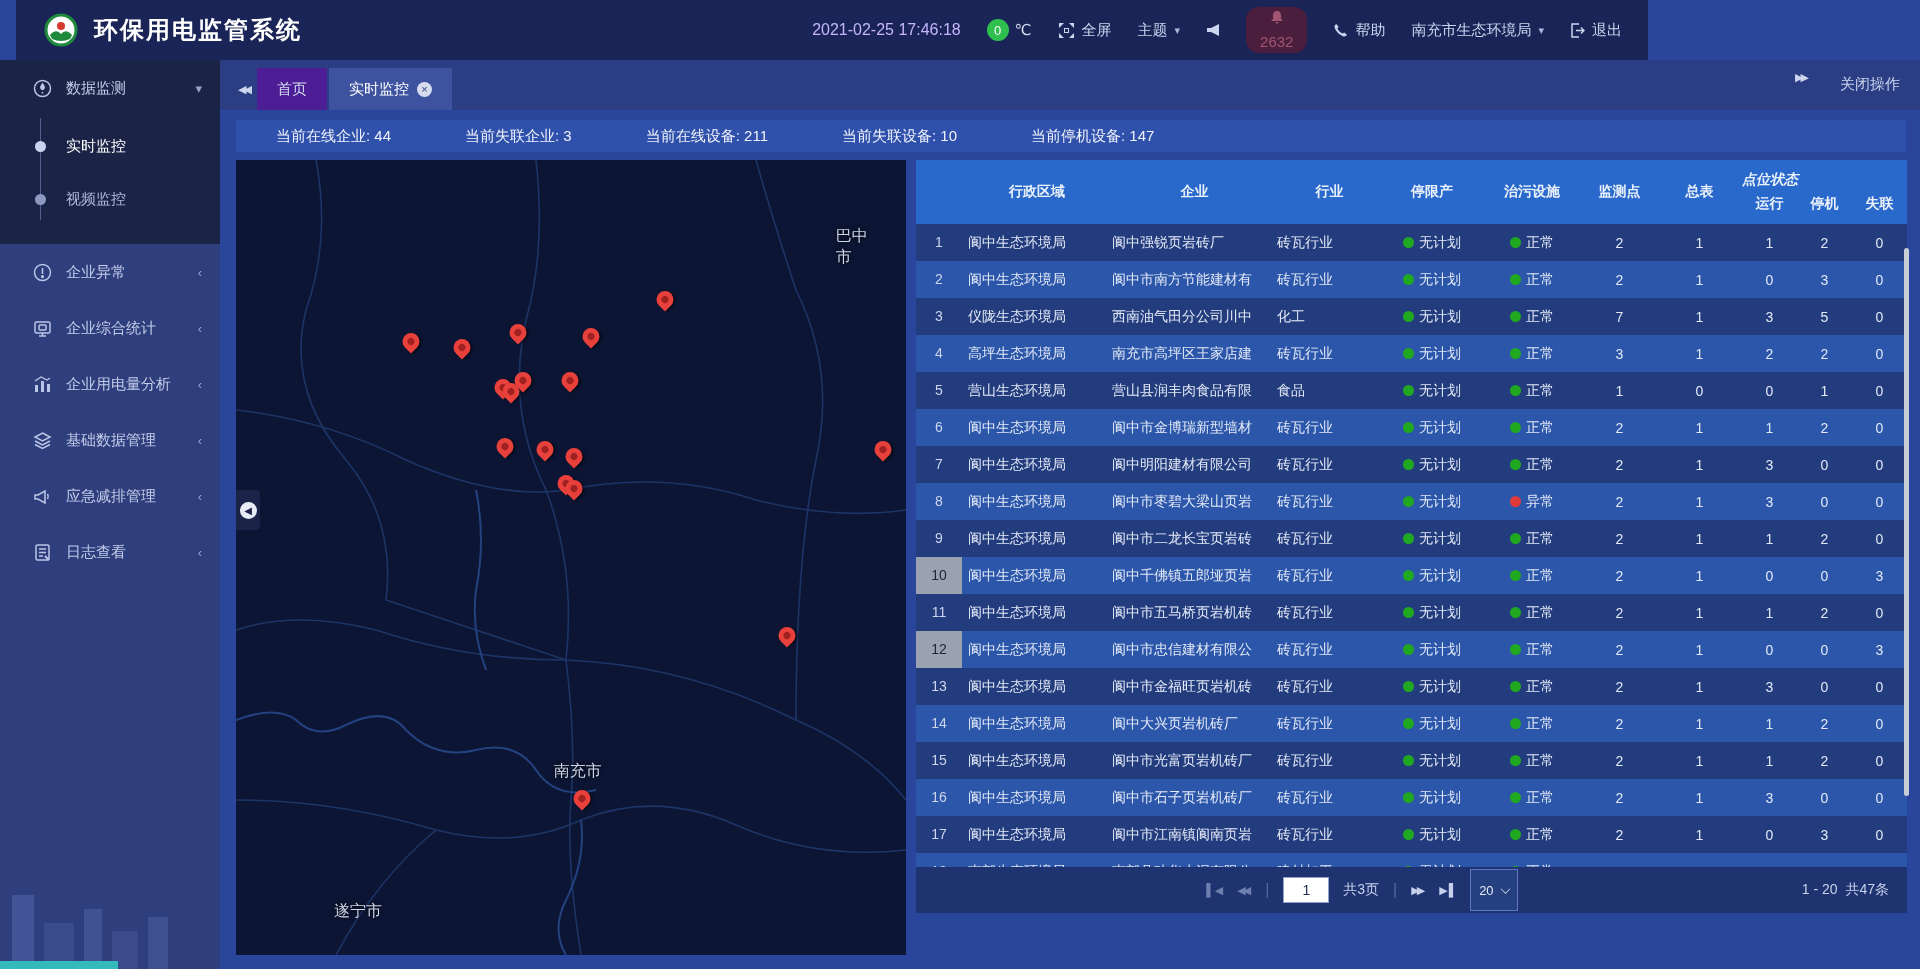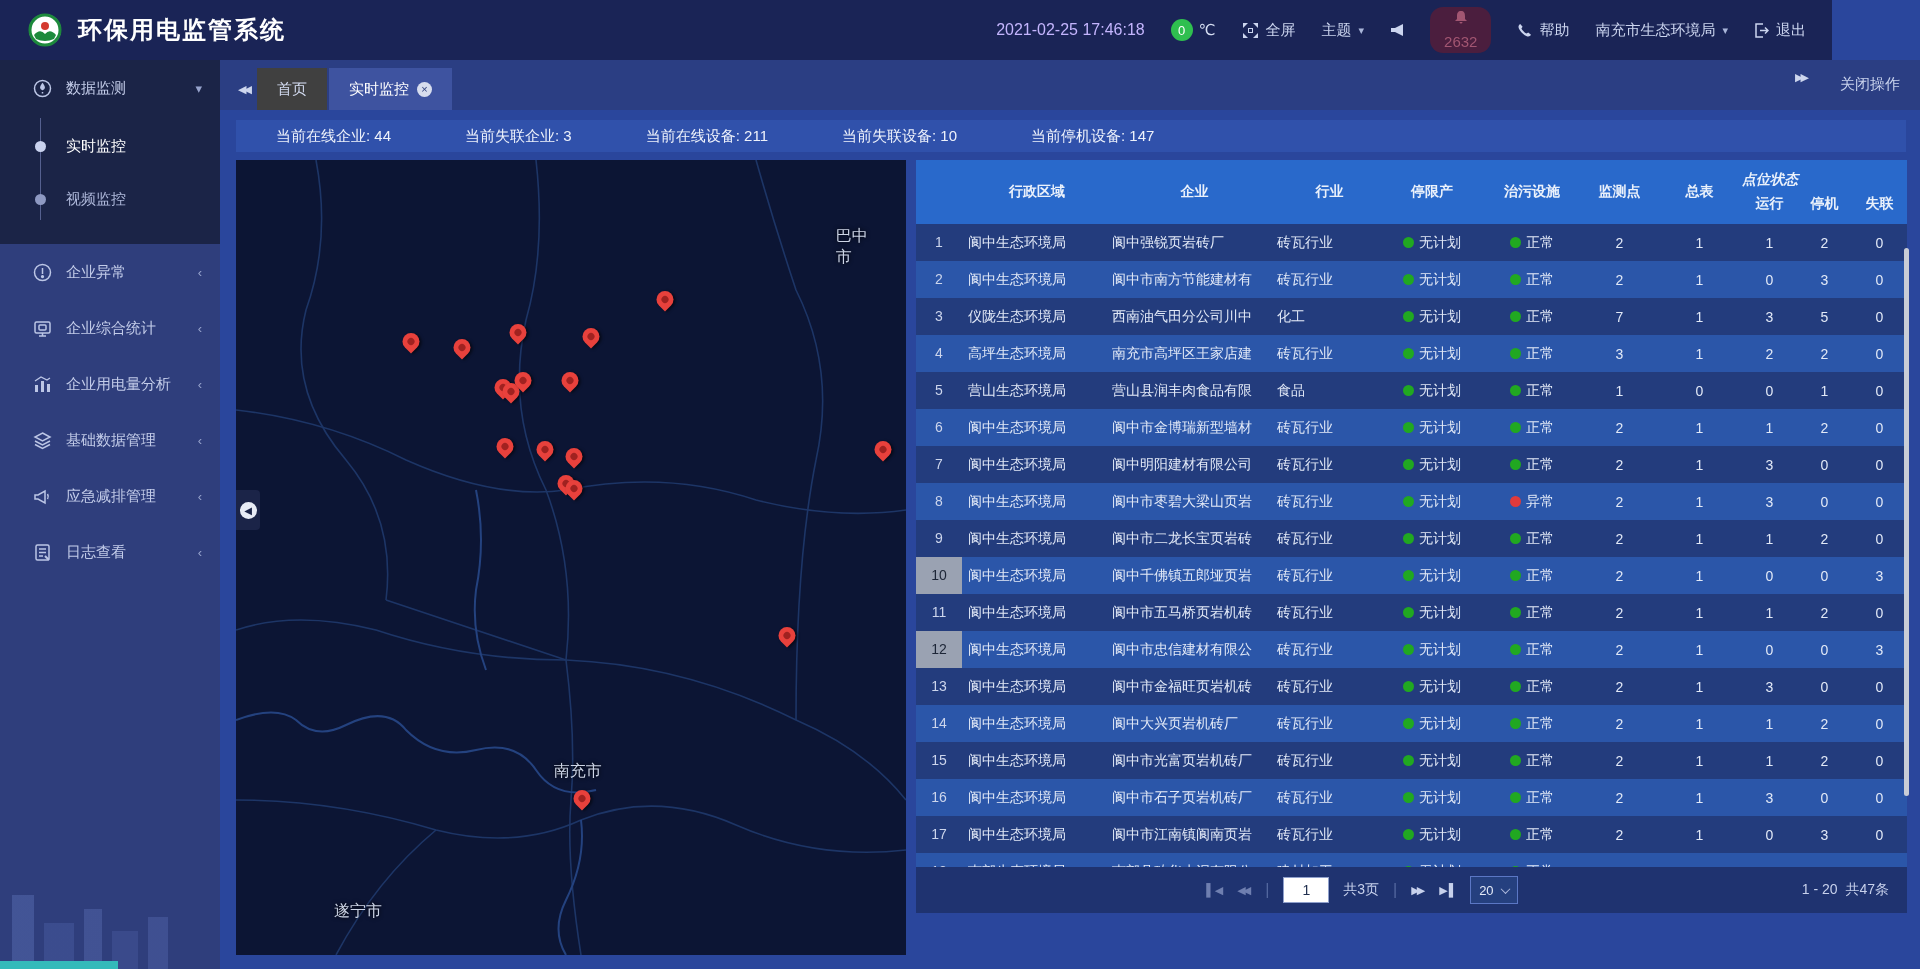--- a/index.html
+++ b/index.html
@@ -1,21 +1,21 @@
 <!DOCTYPE html>
 <html><head>
 <meta charset="utf-8">
 <style>
   * { margin:0; padding:0; box-sizing:border-box; }
   html,body { width:1920px; height:969px; overflow:hidden; background:#2a469c;
     font-family:"Liberation Sans","DejaVu Sans",sans-serif; }
   .app { position:relative; width:1920px; height:969px; }
 
   
-  .topbar { position:absolute; left:0; top:0; width:1832px; height:60px; background:#1a2456;
+  .topbar { position:absolute; left:16px; top:0; width:1632px; height:60px; background:#1a2456;
     display:flex; align-items:center; justify-content:space-between; padding:0 26px 0 28px; z-index:30; }
   .brand { display:flex; align-items:center; gap:16px; }
   .brand .title { color:#ffffff; font-size:24px; font-weight:bold; letter-spacing:2px; }
   .logo-wrap { width:34px; height:34px; }
   .topbar-right { display:flex; align-items:center; gap:26px; color:#cdd6ef; font-size:15px; }
   .datetime { color:#c4b5fd; font-size:16px; }
   .temp { display:flex; align-items:center; gap:6px; }
   .temp-circle { width:22px; height:22px; border-radius:50%; background:#2fbf4f; color:#fff;
     font-size:13px; display:flex; align-items:center; justify-content:center; }
   .temp-unit { color:#d6def2; font-size:15px; }
@@ -45,21 +45,21 @@
       linear-gradient(rgba(80,100,170,.45),rgba(80,100,170,.45)) 44px 100%/30px 46px no-repeat,
       linear-gradient(rgba(90,110,180,.5),rgba(90,110,180,.5)) 84px 100%/18px 60px no-repeat,
       linear-gradient(rgba(80,100,170,.4),rgba(80,100,170,.4)) 112px 100%/26px 38px no-repeat,
       linear-gradient(rgba(90,110,180,.45),rgba(90,110,180,.45)) 148px 100%/20px 52px no-repeat; }
 
   
   .main { position:absolute; left:220px; top:60px; width:1700px; height:909px; }
   .tabbar { height:50px; background:#2b3e83; display:flex; align-items:flex-end; padding:0 20px 0 14px; }
   .tab-arrow { color:#cdd6ee; font-size:11px; letter-spacing:-3px; padding:0 8px 14px 4px; cursor:pointer; }
   .tabs { display:flex; align-items:flex-end; flex:1; gap:2px; }
-  .tab { height:42px; display:flex; align-items:center; gap:8px; padding:0 20px; background:#404040;
+  .tab { height:42px; display:flex; align-items:center; gap:8px; padding:0 20px; background:#4c1d95;
     color:#d3dbf0; font-size:15px; cursor:pointer; }
   .tab.active { background:#3e53a0; color:#ffffff; }
   .tab .close-dot { width:15px; height:15px; border-radius:50%; background:#d7ddee; color:#31427e;
     font-size:11px; line-height:15px; text-align:center; cursor:pointer; }
   .tabbar-right { display:flex; align-items:center; gap:26px; padding-bottom:12px; }
   .close-ops { color:#c9d3ed; font-size:15px; cursor:pointer; }
 
   .content { height:859px; padding:10px 14px 12px 16px; background:#2a469c; }
   .stats-bar { height:32px; margin-bottom:8px; background:#3051ab; display:flex; align-items:center;
     gap:74px; padding:0 40px; color:#eef2fb; font-size:15px; }
@@ -118,21 +118,21 @@
 
   .pager { position:absolute; left:0; right:0; bottom:0; height:46px; background:#1f3370;
     display:flex; align-items:center; color:#c7d1ec; font-size:14px; padding:0 18px; z-index:5; }
   .pager .mid { flex:1; display:flex; align-items:center; justify-content:center; gap:14px; }
   .pg { cursor:pointer; font-size:11px; letter-spacing:-3px; padding-right:3px; }
   .pg.disabled { color:#6f7fb0; cursor:default; }
   .pg .bar { letter-spacing:0; font-size:12px; }
   .pg-sep { color:#54689f; font-size:16px; }
   .page-input { width:46px; height:26px; background:#ffffff; border:1px solid #8fa0cc; color:#22304f;
     text-align:center; font-size:14px; font-family:inherit; }
-  .size-select { height:28px; background:#25407f; border:1px solid #5b77c5; color:#e3e9f7;
+  .size-select { height:42px; background:#25407f; border:1px solid #5b77c5; color:#e3e9f7;
     display:flex; align-items:center; gap:8px; padding:0 8px; cursor:pointer; font-size:13px; }
   .size-select .chev { width:7px; height:7px; border-right:1.5px solid #aeb9dc; border-bottom:1.5px solid #aeb9dc;
     transform:rotate(45deg) translate(-1px,-1px); }
   .range-label { margin-left:12px; }
 </style>
 </head>
 <body>
 
 <div class="app">
 

